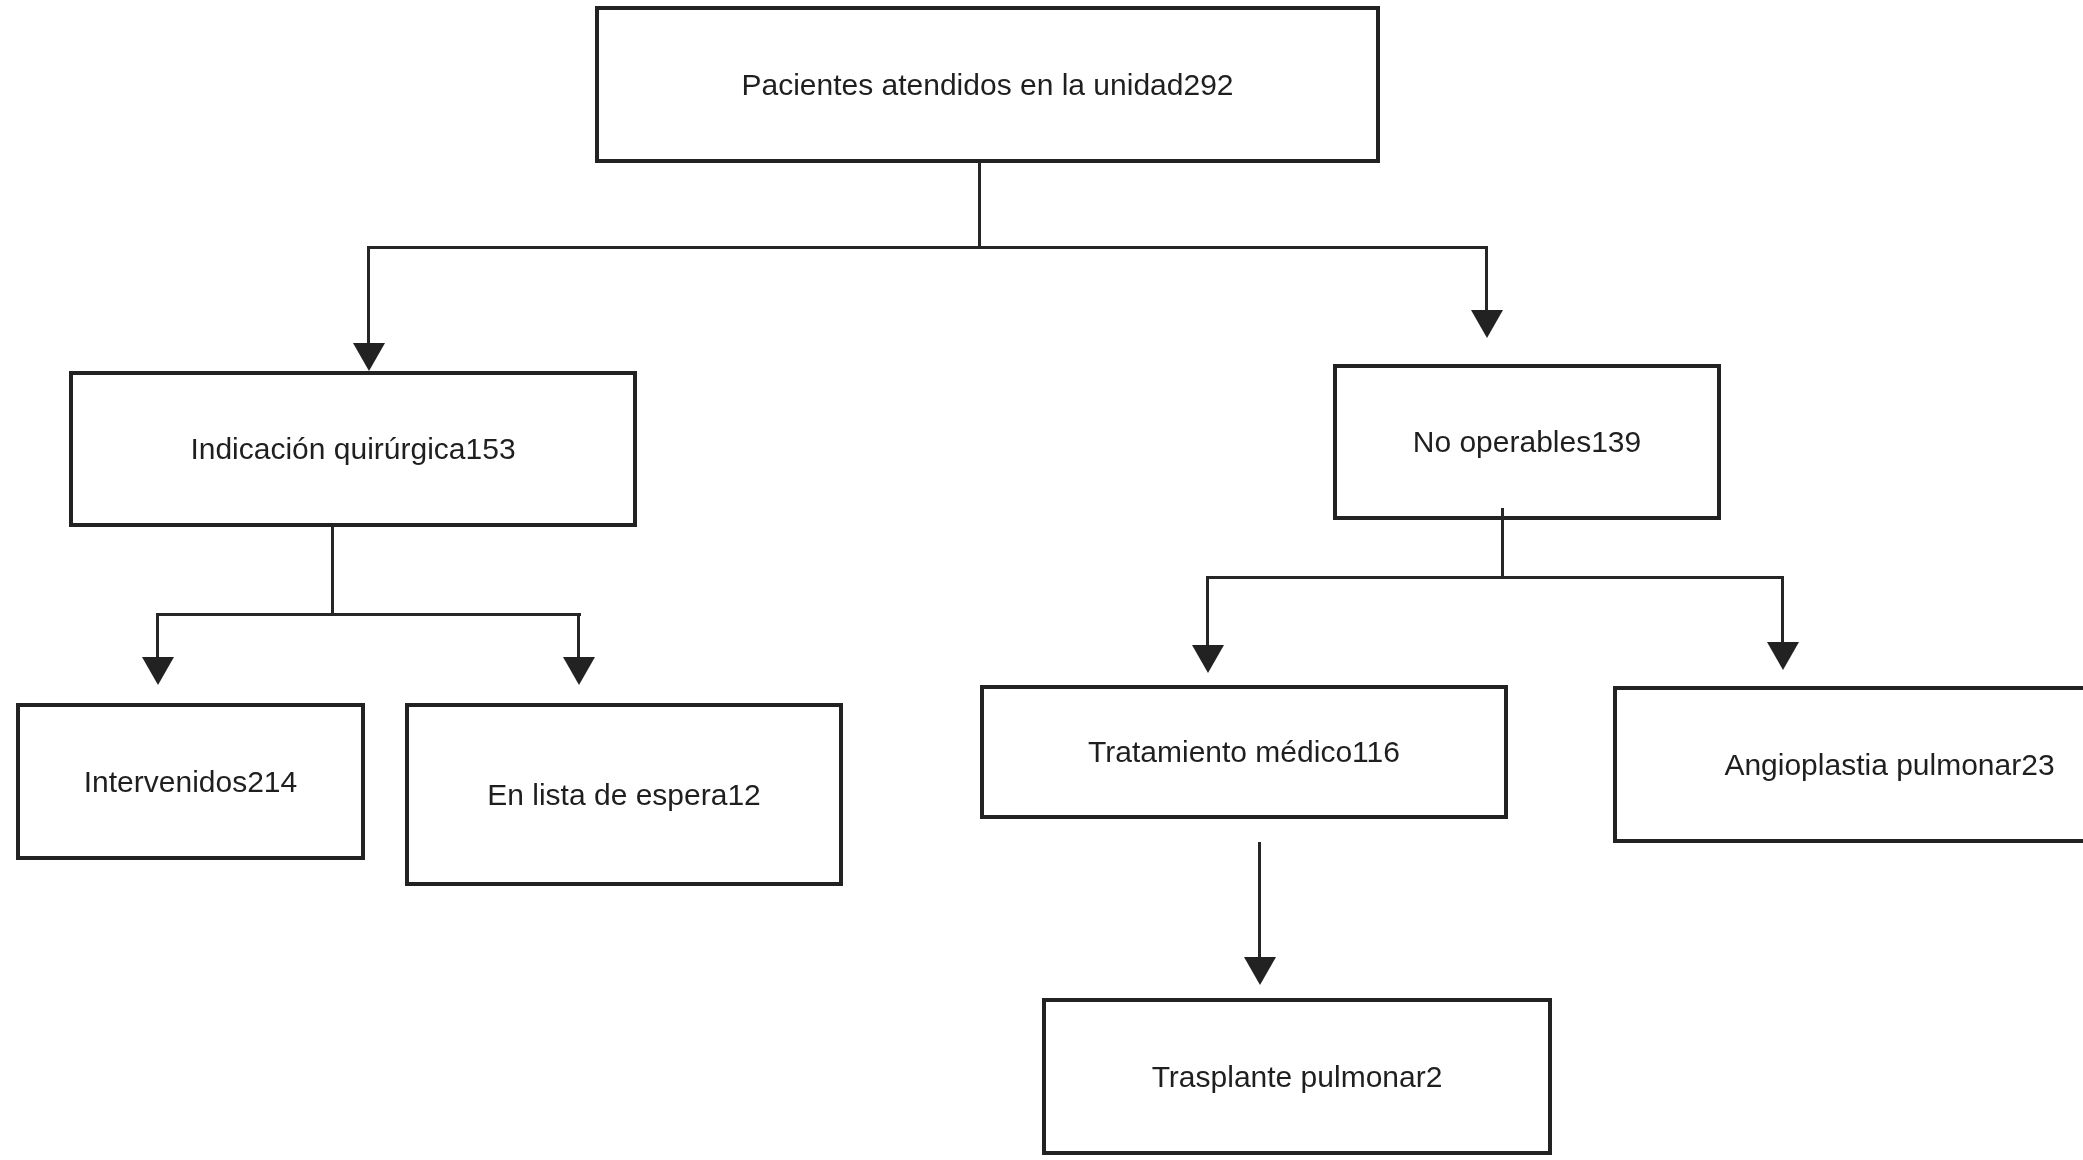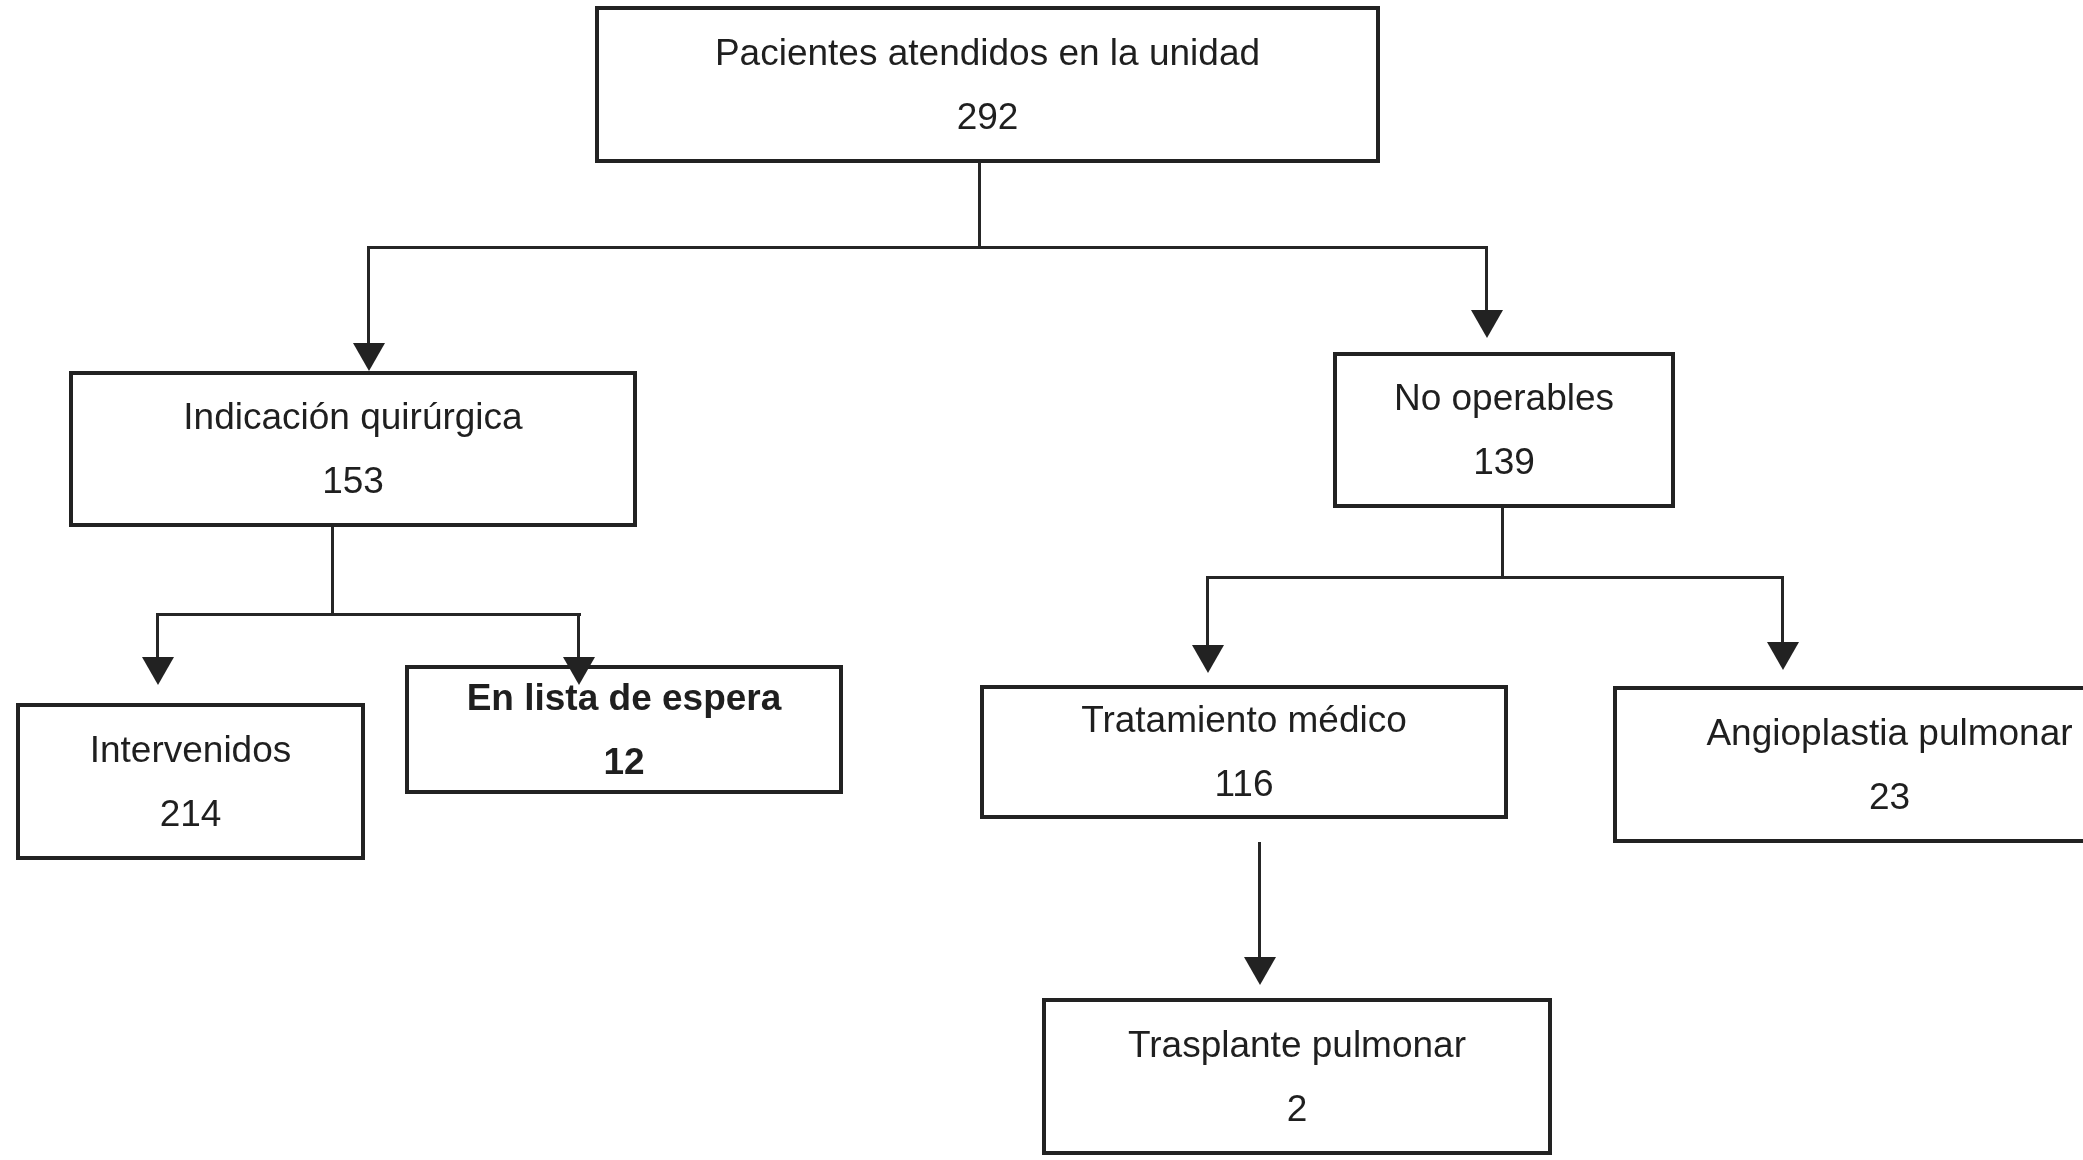--- a/index.html
+++ b/index.html
@@ -11,34 +11,34 @@
     color:#1f1f1f;
     overflow:hidden;
   }
   
   .node{
     position:absolute;
     box-sizing:border-box;
     border:4px solid #222222;
     background:#ffffff;
     display:flex;
-    flex-direction:column;
+    flex-direction:row;
     align-items:center;
     justify-content:center;
     text-align:left;
-    font-size:37px;
+    font-size:30px;
     line-height:64px;
     white-space:nowrap;
   }
   .node-label,.node-value{display:block;}
   #n-root        {left:595px;  top:6px;   width:785px; height:157px;}
   #n-indicacion  {left:69px;   top:371px; width:568px; height:156px;}
-  #n-nooperables {left:1333px; top:352px; width:342px; height:156px;}
+  #n-nooperables {left:1333px; top:364px; width:388px; height:156px;}
   #n-intervenidos{left:16px;    top:703px; width:349px; height:157px;}
-  #n-lista       {left:405px;  top:665px; width:438px; height:129px;font-weight:bold;}
+  #n-lista       {left:405px;  top:703px; width:438px; height:183px;}
   #n-tratamiento {left:980px;  top:685px; width:528px; height:134px;}
   #n-angioplastia{left:1613px; top:686px; width:553px; height:157px;}
   #n-trasplante  {left:997px;  top:998px; width:510px; height:157px;margin-left:45px;}
   
   .line{position:absolute;background:#262626;}
   
   #l-root-v   {left:978px;  top:162px; width:3px;    height:86px;}
   #l-root-h   {left:367px;  top:246px; width:1121px; height:3px;}
   #l-left-v   {left:367px;  top:246px; width:3px;    height:100px;}
   #l-right-v  {left:1485px; top:246px; width:3px;    height:67px;}

